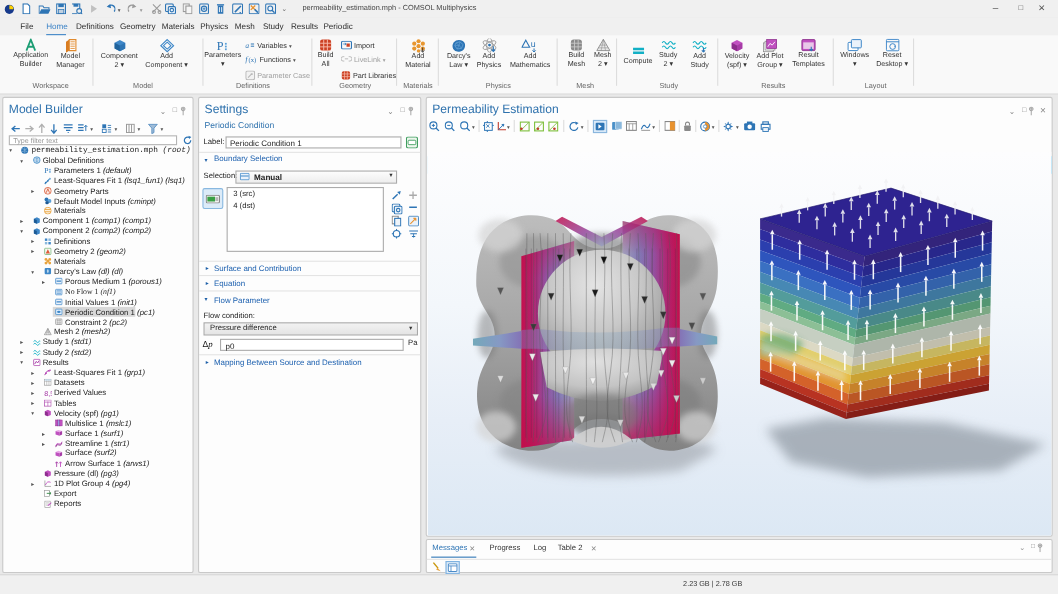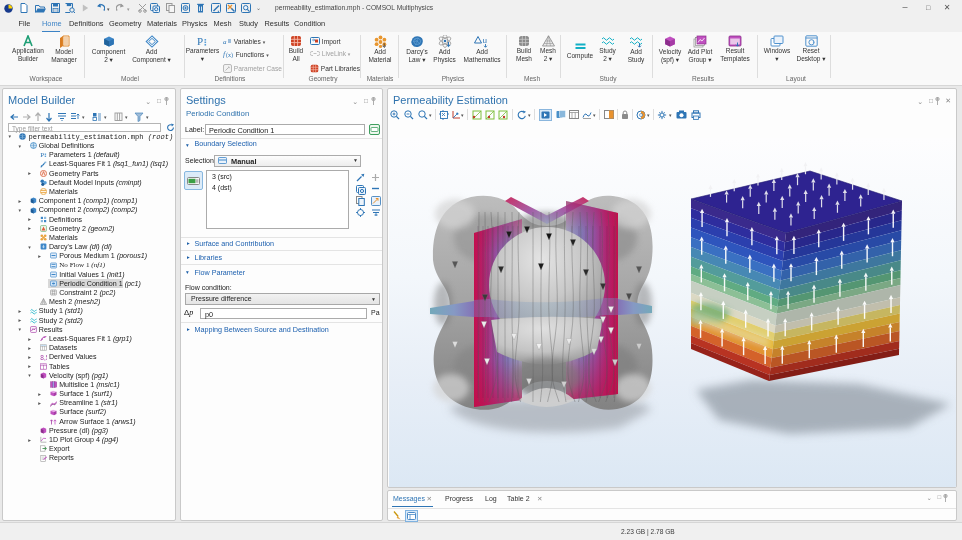--- a/index.html
+++ b/index.html
@@ -120,21 +120,21 @@
 <div id="menubar">
 <span class="mtab" style="left:18.5px">File</span>
 <span class="mtab active" style="left:42px">Home</span>
 <span class="mtab" style="left:69px">Definitions</span>
 <span class="mtab" style="left:109px">Geometry</span>
 <span class="mtab" style="left:147px">Materials</span>
 <span class="mtab" style="left:182px">Physics</span>
 <span class="mtab" style="left:213.5px">Mesh</span>
 <span class="mtab" style="left:239px">Study</span>
 <span class="mtab" style="left:264.5px">Results</span>
-<span class="mtab" style="left:294px">Condition</span>
+<span class="mtab" style="left:294px">Periodic</span>
 <div class="abs" style="left:42px; top:15px; width:17.5px; height:1.5px; background:#3c83c6;"></div>
 </div>
 <div id="ribbon">
 <div class="bigbtn" style="left:5.0px; top:3px; width:46px;">
       <svg width="12" height="12" viewBox="0 0 12 12" style="display:block;margin:0 auto;">
         <path d="M2 11 L6 1 L10 11 M3.5 7.5 H8.5" fill="none" stroke="#1d9e74" stroke-width="1.6"></path>
       </svg>
       <span class="t">Application</span>
       <span class="t">Builder</span>
     </div>
@@ -760,21 +760,21 @@
     </svg>
     <svg class="abs" style="left:190px;top:118.5px" width="10" height="9" viewBox="0 0 10 9">
       <path d="M1 2 H9 M2 4.5 H8 M3.5 7 H6.5" stroke="#2e75b5" stroke-width="1.1"></path>
       <path d="M5 4.5 L5 8" stroke="#2e75b5" stroke-width="0.8"></path>
     </svg>
 <div class="ssep" style="top:147.5px;"></div>
 <span class="abs" style="left:6px; top:150.5px; font-size:5.5px; color:#1f61a9;">▸</span>
 <span class="abs sec" style="left:13.5px; top:150px;">Surface and Contribution</span>
 <div class="ssep" style="top:161px;"></div>
 <span class="abs" style="left:6px; top:164.5px; font-size:5.5px; color:#1f61a9;">▸</span>
-<span class="abs sec" style="left:13.5px; top:164px;">Libraries</span>
+<span class="abs sec" style="left:13.5px; top:164px;">Equation</span>
 <div class="ssep" style="top:175px;"></div>
 <span class="abs" style="left:5px; top:179.5px; font-size:5.5px; color:#1f61a9;">▾</span>
 <span class="abs sec" style="left:13.5px; top:179px;">Flow Parameter</span>
 <span class="abs lbl" style="left:4px; top:194.5px;">Flow condition:</span>
 <div class="abs" style="left:4px; top:204px; width:195px; height:11.5px; border:1px solid #a8a8a8; background:linear-gradient(#f2f2f2,#e4e4e4);"></div>
 <span class="abs lbl" style="left:10px; top:206px;">Pressure difference</span>
 <span class="abs" style="left:190px; top:206.5px; font-size:5px; color:#333;">▼</span>
 <span class="abs" style="left:3px; top:219px; font-size:7.8px; color:#111;">Δ<i style="font-family:'Liberation Serif'; font-size:8px;">p</i></span>
 <div class="inp" style="left:19px; top:218.5px; width:167px; height:11px; padding:1.5px 0 0 4px;">p0</div>
 <span class="abs lbl" style="left:190px; top:220px;">Pa</span>

